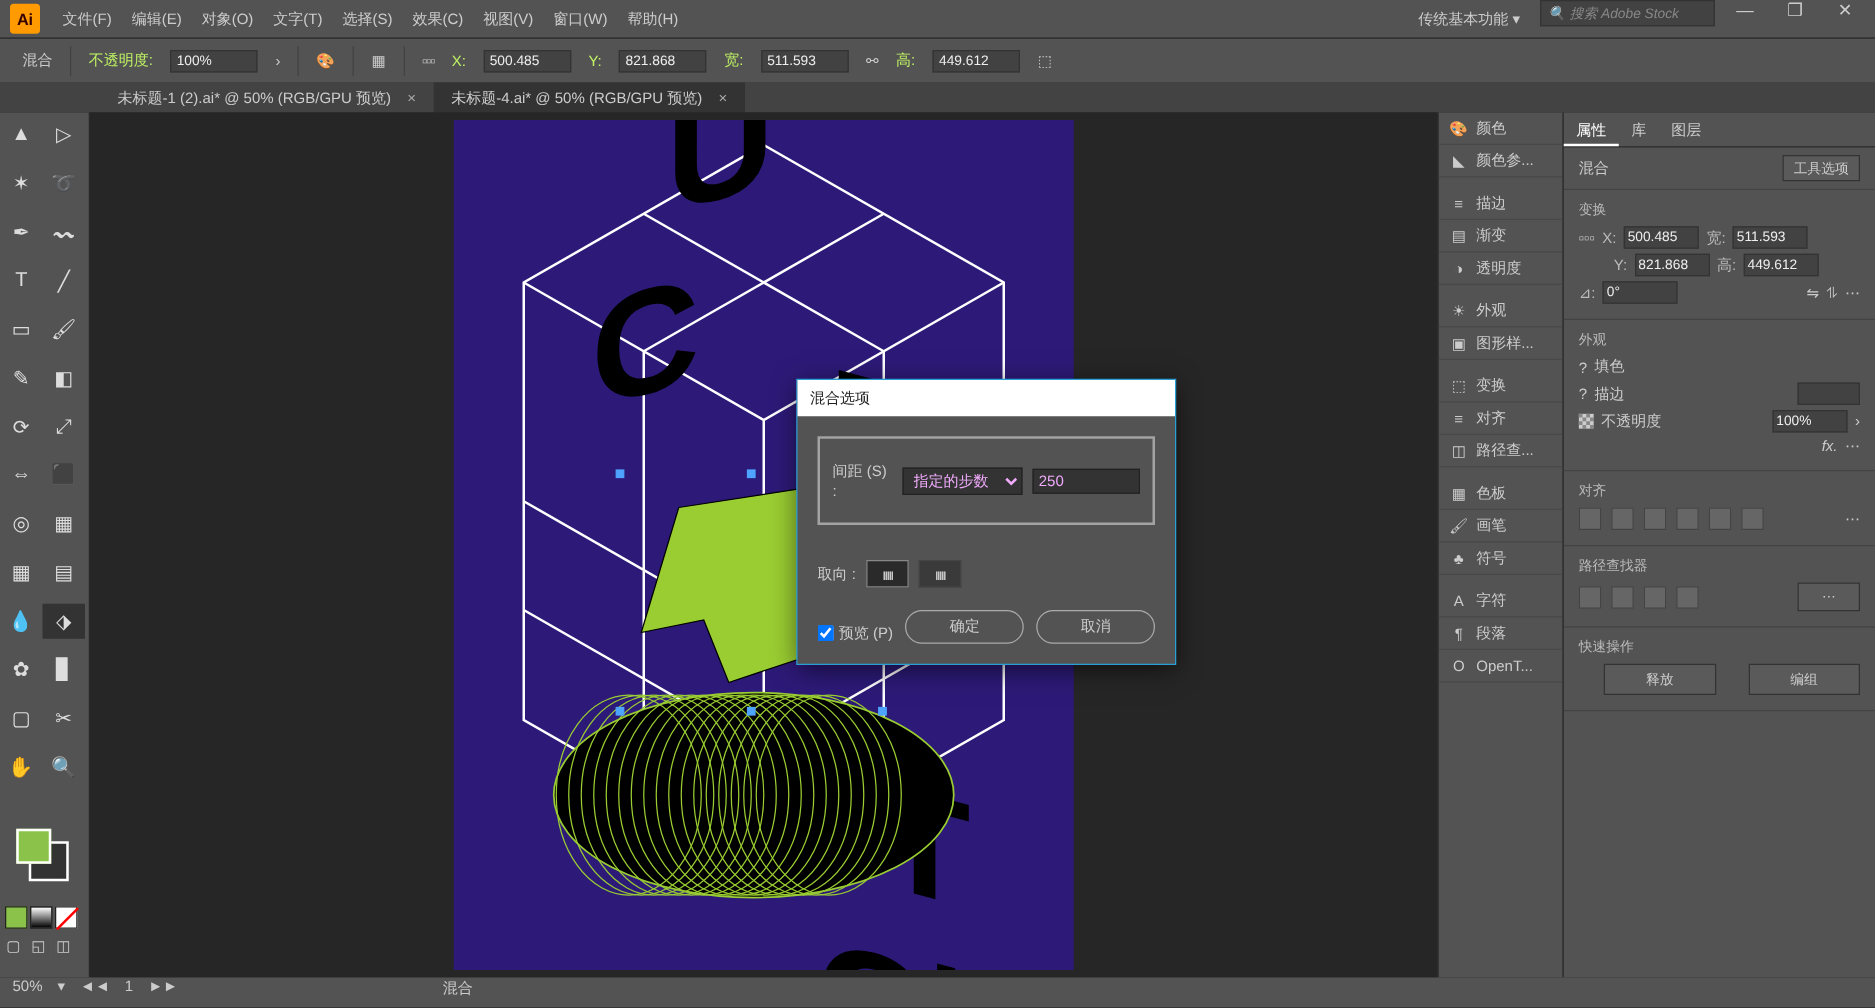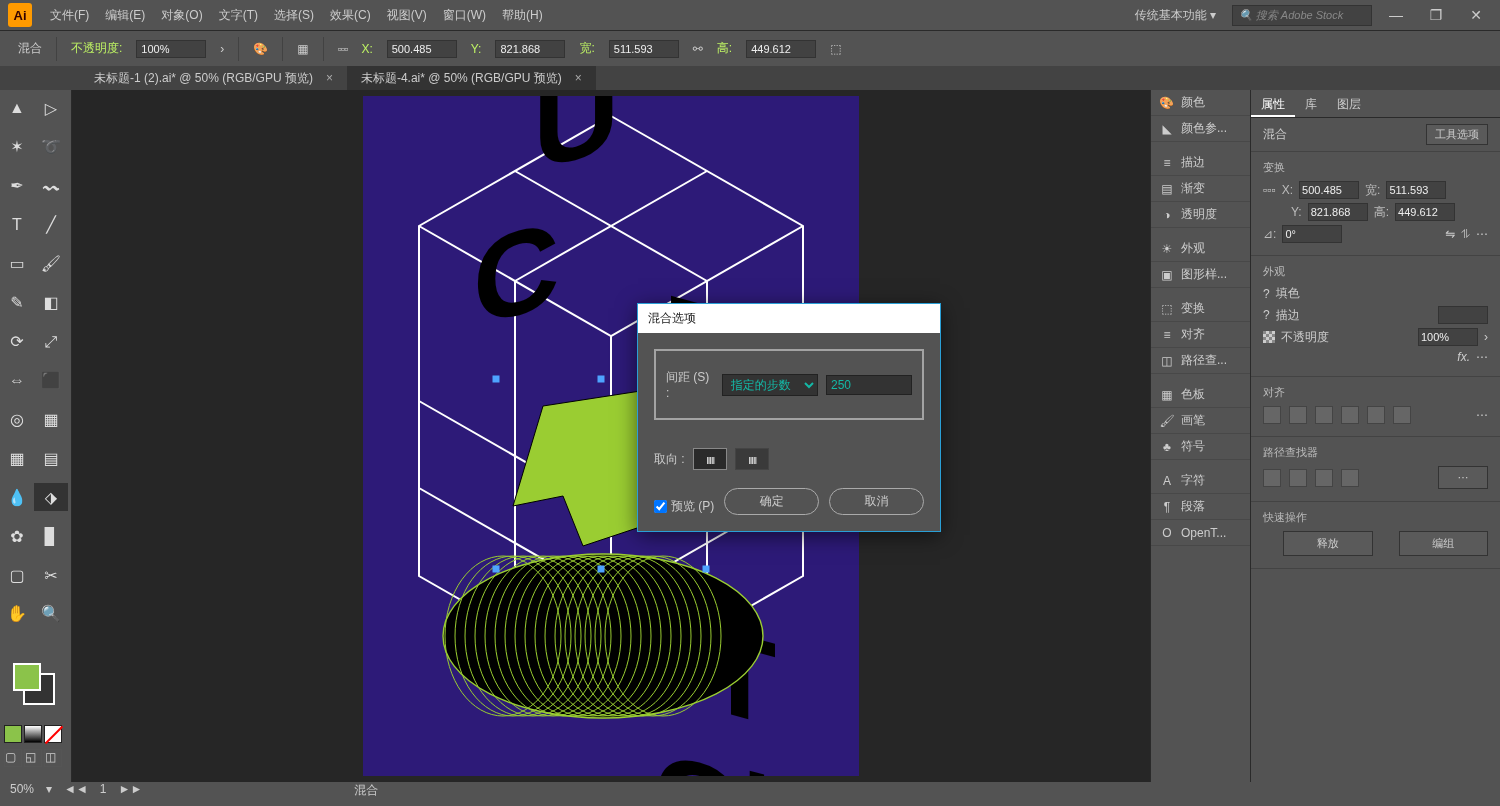--- a/index.html
+++ b/index.html
@@ -1,20 +1,20 @@
 <!DOCTYPE html>
 <html><head>
 <meta charset="utf-8">
 <style>
 * { margin:0; padding:0; box-sizing:border-box; font-family:"Microsoft YaHei",Arial,sans-serif; user-select:none; }
 body { background:#333; width:1500px; height:806px; overflow:hidden; color:#ccc; font-size:12px; position:relative; }
 .menubar { height:30px; background:#535353; display:flex; align-items:center; padding:0 8px; }
 .menubar .logo { width:24px; height:24px; background:#ff9a00; color:#330000; font-weight:bold; font-size:13px; display:flex; align-items:center; justify-content:center; border-radius:3px; margin-right:10px; }
 .menubar .mitem { padding:0 8px; line-height:30px; cursor:pointer; }
-.menubar .right { margin-left:auto; display:flex; align-items:center; gap:8px; }
+.menubar .right { margin-left:auto; display:flex; align-items:flex-start; gap:8px; }
 .menubar .search { background:#424242; border:1px solid #333; padding:2px 6px; width:140px; color:#888; font-size:11px; font-style:italic; }
 .winctl { width:32px; text-align:center; color:#ccc; font-size:14px; }
 .controlbar { height:36px; background:#535353; display:flex; align-items:center; padding:0 18px; gap:14px; border-top:1px solid #2a2a2a; }
 .controlbar input { background:#424242; border:1px solid #333; color:#eee; width:70px; padding:2px 4px; font-size:11px; }
 .controlbar .label { color:#bef264; }
 .sep { width:1px; height:24px; background:#424242; }
 .tabs { height:24px; background:#434343; display:flex; padding-left:80px; }
 .tab { padding:12px 14px; line-height:24px; background:#434343; color:#ccc; display:flex; align-items:center; gap:13px; }
 .tab.active { background:#333; }
 .tab .close { color:#aaa; }
@@ -43,21 +43,21 @@
 .prop-row input { background:#424242; border:1px solid #333; color:#eee; width:60px; padding:2px; font-size:11px; }
 .prop-btn { flex:1; background:#5a5a5a; border:1px solid #333; padding:4px; text-align:center; font-size:11px;margin-left:20px; }
 .prop-header { display:flex; justify-content:space-between; align-items:center; padding:6px 12px; border-bottom:1px solid #434343;}
 .toolbtn { background:#5a5a5a; border:1px solid #333; padding:2px 8px; font-size:11px; }
 .statusbar { position:absolute; bottom:0; left:0; right:0; height:24px; background:#535353; display:flex; align-items:flex-start; padding:0 10px; gap:12px; }
 .dialog { position:absolute; left:638px; top:304px; width:302px; background:#535353; box-shadow:0 0 0 1px #2a9fd6, 0 4px 20px rgba(0,0,0,.6); z-index:100; }
 .dialog .dtitle { background:#fff; color:#222; padding:6px 10px; font-size:12px; }
 .dialog .dbody { padding:16px; }
 .dred { border:2px solid #a3a3a3; padding:10px; margin-bottom:28px; }
 .drow { display:flex; align-items:center; gap:8px; margin:8px 0; }
-.drow select,.drow input { background:#333; border:1px solid #222; color:#14b8a6; padding:2px 4px; font-size:12px; }
+.drow select,.drow input { background:#333; border:1px solid #222; color:#f0abfc; padding:2px 4px; font-size:12px; }
 .drow select { width:100px; } .drow input { width:86px; }
 .dbot { display:flex; align-items:flex-end; gap:10px; padding-top:10px; }
 .dbtn { flex:1; border:1px solid #aaa; border-radius:14px; padding:4px 0; text-align:center; background:transparent; }
 .orient-btn { width:34px; height:22px; border:1px solid #444; background:#3a3a3a; display:flex; align-items:center; justify-content:center; font-size:13px; letter-spacing:-2px;}
 .orient-btn.sel { background:#2a2a2a; border-color:#888; }
 .align-ico { width:18px; height:18px; background:#666; border:1px solid #444; }
 .small-input { background:#424242; border:1px solid #333; color:#eee; width:46px; padding:1px 3px; font-size:11px; }
 </style>
 </head>
 <body>

